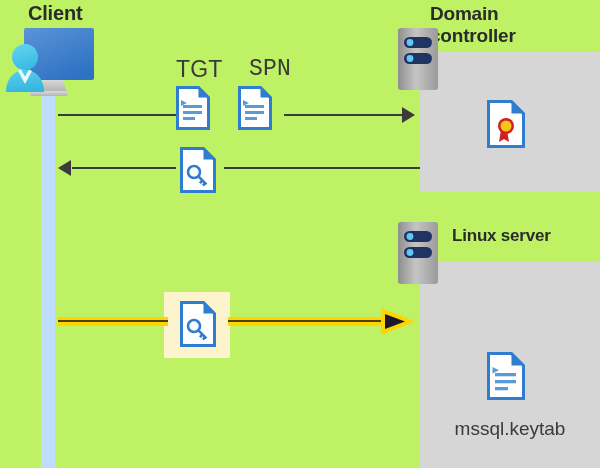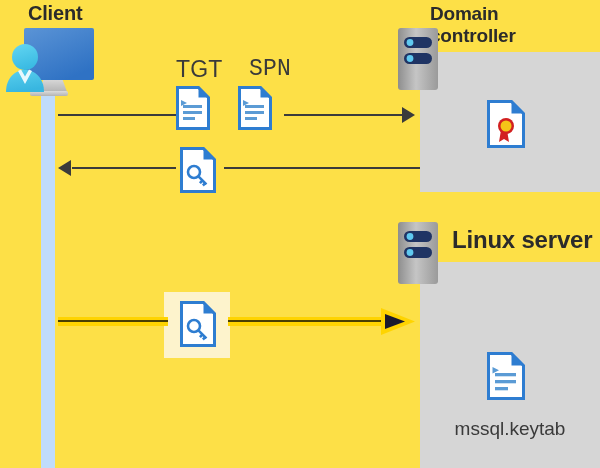--- a/index.html
+++ b/index.html
@@ -7,21 +7,21 @@
     padding: 0;
     background: #ffffff;
   }
   body {
     font-family: "Liberation Sans", sans-serif;
   }
   #canvas {
     position: relative;
     width: 600px;
     height: 468px;
-    background: #fde047;
+    background: #bef264;
     overflow: hidden;
   }
 
   
   .abs { position: absolute; }
 
   
   .title {
     font-family: "Liberation Sans", sans-serif;
     font-weight: bold;
@@ -33,21 +33,21 @@
     left: 28px; top: 2px;
     font-size: 20px;
   }
   #dc-title {
     left: 430px; top: 3px;
     font-size: 19px;
     width: 140px;
   }
   #linux-title {
     left: 452px; top: 226px;
-    font-size: 24px;
+    font-size: 17px;
     width: 148px;
   }
 
   
   .panel {
     background: #d6d6d6;
   }
   #dc-panel   { left: 420px; top: 52px;  width: 180px; height: 140px; }
   #linux-panel{ left: 420px; top: 262px; width: 180px; height: 206px; }
 

